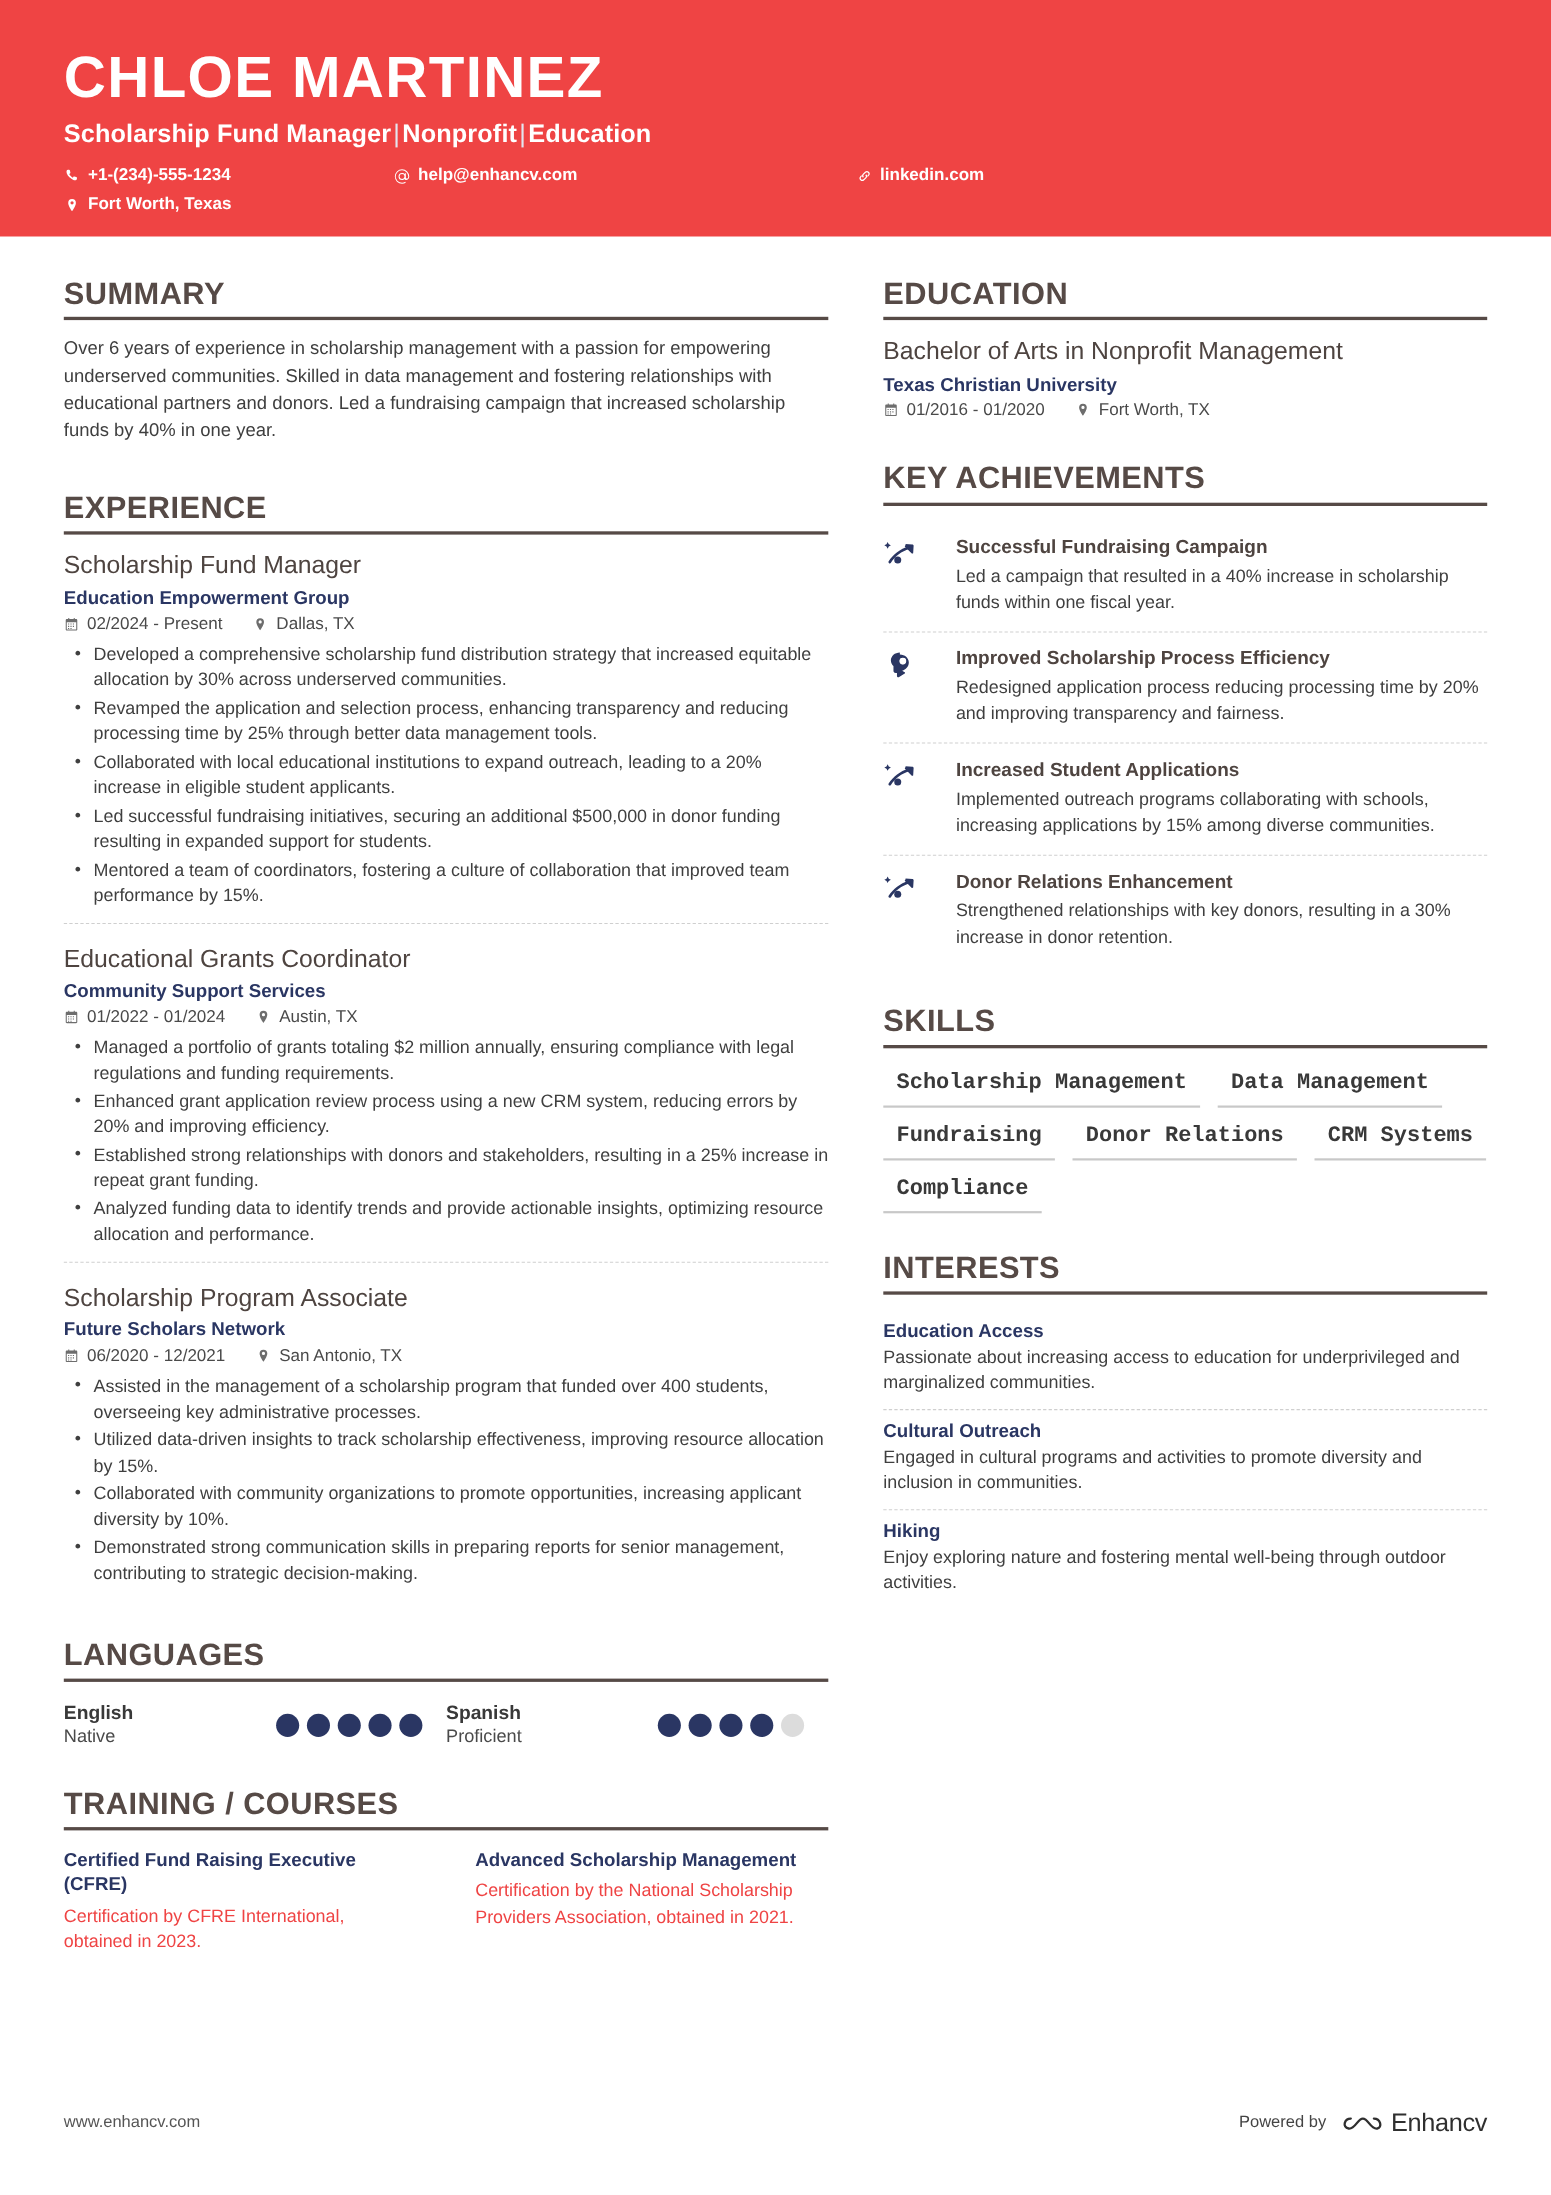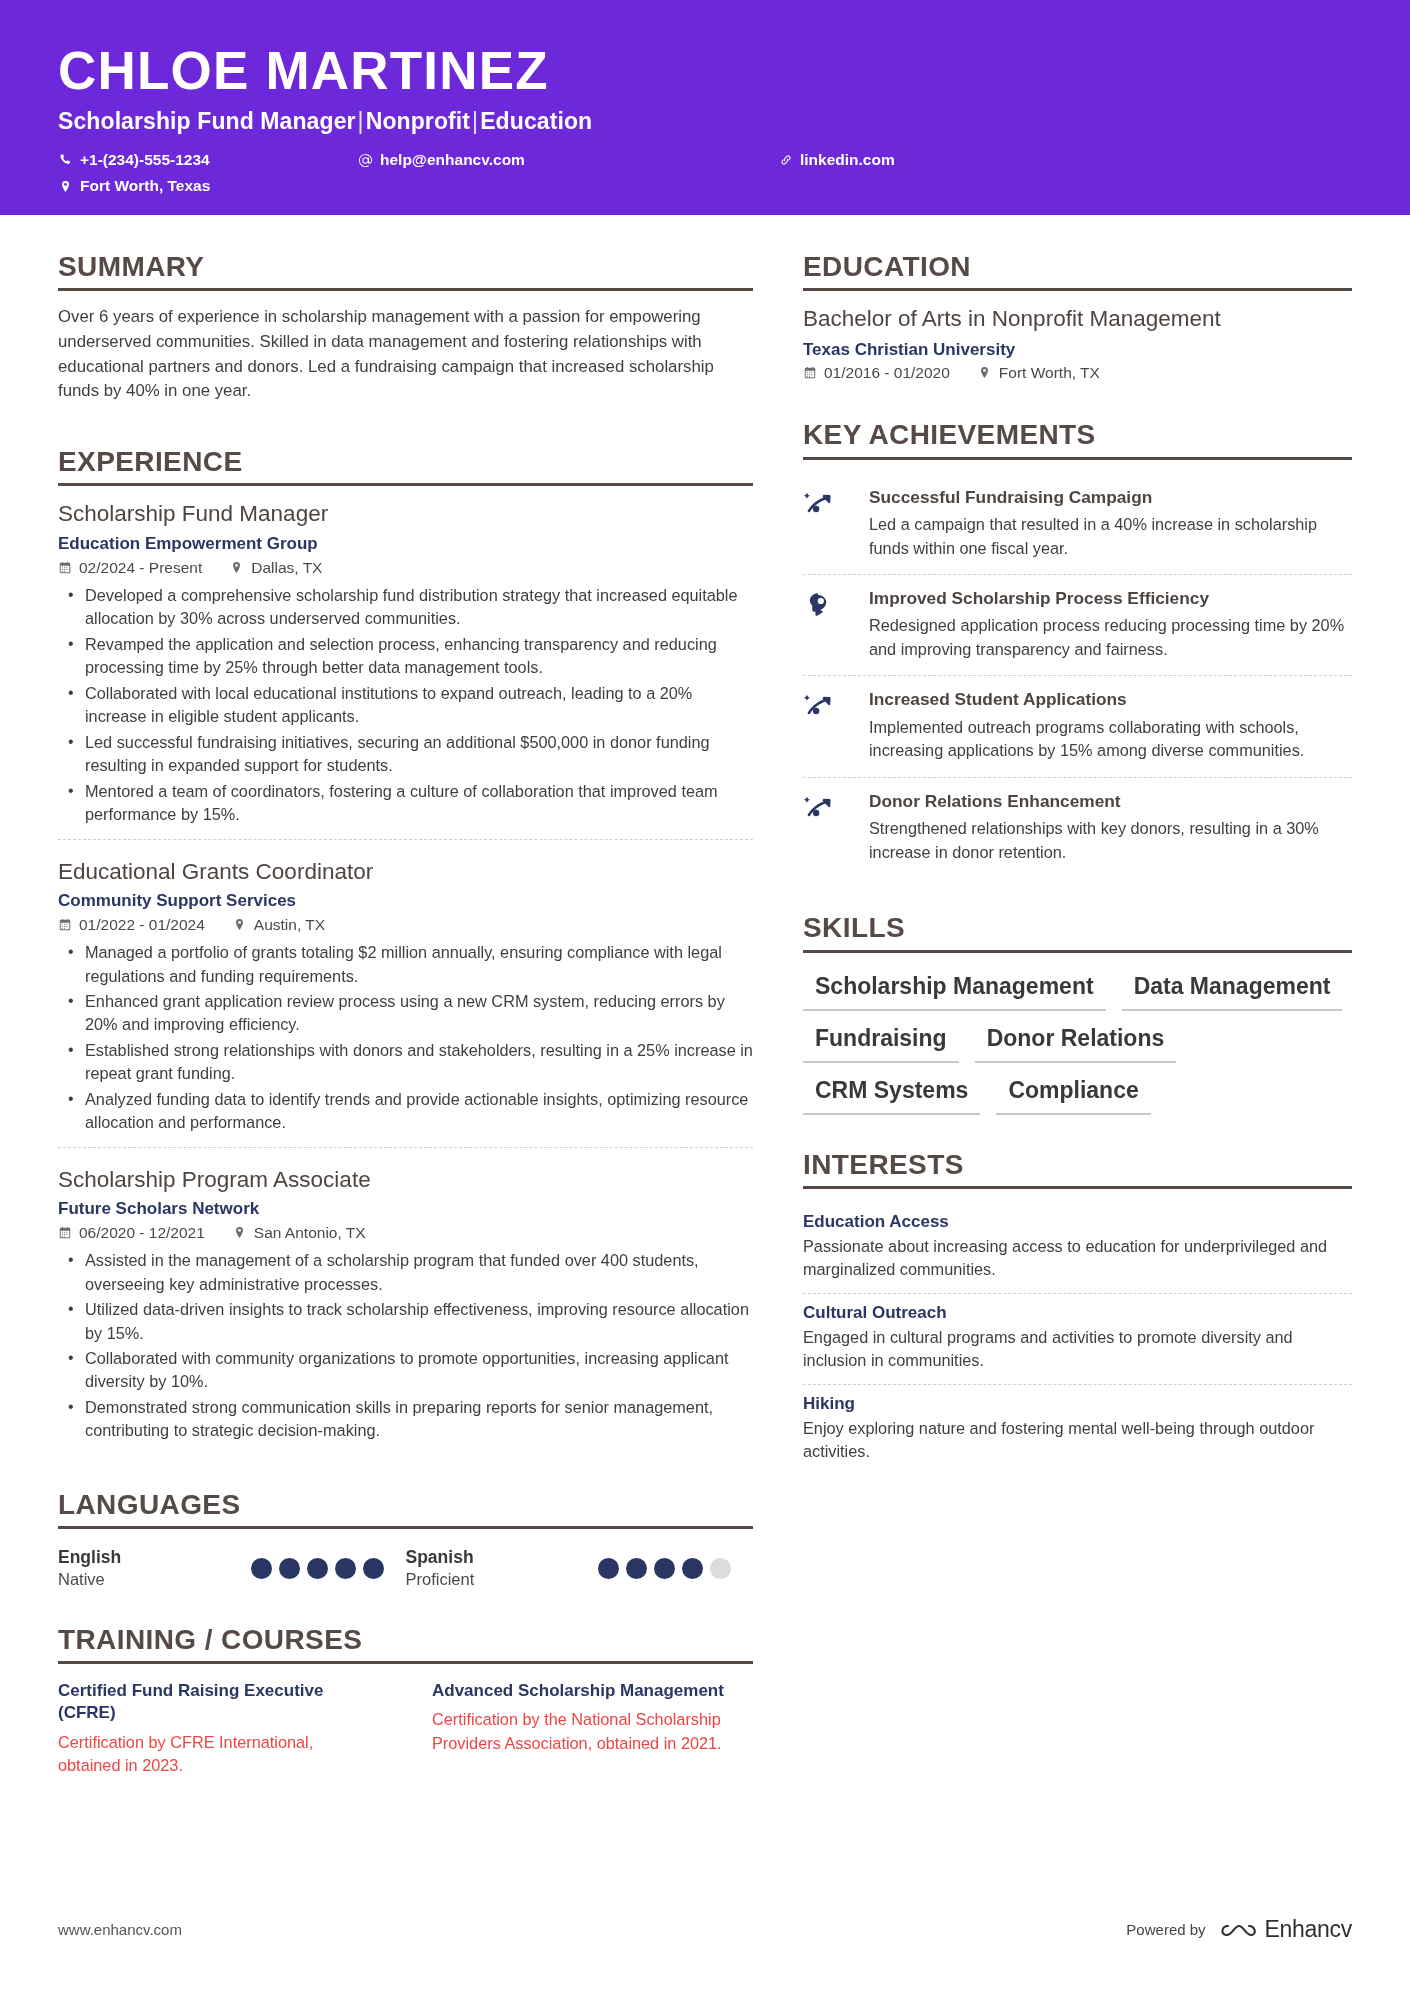--- a/index.html
+++ b/index.html
@@ -15,21 +15,21 @@
   .page {
     position: relative;
     width: 1410px;
     min-height: 1995px;
     background: #fff;
     overflow: hidden;
   }
 
   
   .header {
-    background: #6d28d9;
+    background: #ef4444;
     color: #ffffff;
     padding: 44px 58px 26px 58px;
     height: 215px;
   }
   .name {
     font-size: 53px;
     font-weight: 700;
     letter-spacing: 1.2px;
     line-height: 1.02;
     margin-bottom: 10px;
@@ -205,26 +205,27 @@
   }
 
   
   .skills {
     display: flex;
     flex-wrap: wrap;
     gap: 10px 16px;
     padding-top: 2px;
   }
   .skill {
-    font-size: 23px;
+    font-size: 20px;
     font-weight: 700;
     color: #393939;
     padding: 4px 12px 9px 12px;
     border-bottom: 2px solid #c8c8c8;
     white-space: nowrap;
+    font-family: Liberation Mono, monospace;
   }
 
   
   .interest { padding: 9px 0 11px 0; }
   .interest + .interest { border-top: 1px dashed #cfcfcf; }
   .interest-title {
     font-size: 17px;
     font-weight: 700;
     color: #2a3663;
     margin-bottom: 3px;

